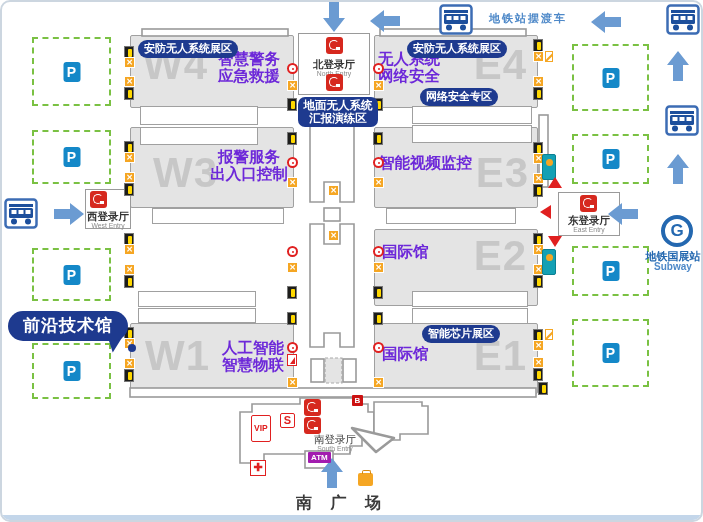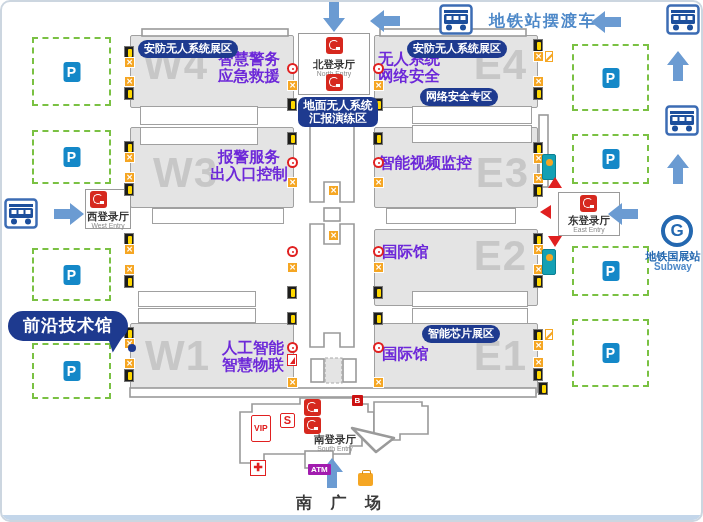--- a/index.html
+++ b/index.html
@@ -49,28 +49,28 @@
   
   .frontier-bubble{position:absolute;left:6px;top:309px;width:120px;height:30px;background:#1e3a8f;border-radius:15px;color:#fff;font-size:17px;font-weight:bold;text-align:center;line-height:30px;z-index:9;letter-spacing:1px;}
   .frontier-tail{position:absolute;left:108px;top:333px;width:0;height:0;border-top:15px solid #1e3a8f;border-right:18px solid transparent;transform:rotate(-18deg);z-index:8;}
   .frontier-dot{position:absolute;left:126px;top:342px;width:8px;height:8px;background:#1e3a8f;border-radius:50%;z-index:8;}
   .opening-tail{position:absolute;left:348px;top:424px;z-index:8;}
   .opening-bubble{position:absolute;left:377px;top:439px;width:94px;height:34px;background:#fff;border:2.5px solid #9a9a9a;border-radius:12px;color:#e8251f;font-size:24px;font-weight:bold;text-align:center;line-height:32px;z-index:9;letter-spacing:2px;box-sizing:border-box;}
   
   .vip-badge{position:absolute;left:249px;top:413px;border:1.5px solid #e02020;color:#e02020;font-size:8.5px;font-weight:bold;padding:7px 2px;line-height:11px;z-index:7;border-radius:2px;}
   .s-badge{position:absolute;left:278px;top:411px;width:13px;height:13px;border:1.5px solid #e02020;color:#e02020;font-size:11px;font-weight:bold;text-align:center;line-height:13px;z-index:7;border-radius:2px;}
   .b-badge{position:absolute;left:350px;top:393px;width:11px;height:11px;background:#cc1111;color:#fff;font-size:8px;font-weight:bold;text-align:center;line-height:11px;z-index:7;border-radius:1px;}
-  .atm-badge{position:absolute;left:306px;top:450px;background:#a21caf;color:#fff;font-size:8px;font-weight:bold;padding:1px 3px;z-index:8;border-radius:1px;margin-top:12px;}
+  .atm-badge{position:absolute;left:306px;top:450px;background:#a21caf;color:#fff;font-size:8px;font-weight:bold;padding:1px 3px;z-index:8;border-radius:1px;}
   .cross-badge{position:absolute;left:248px;top:458px;width:14px;height:14px;background:#fff;border:1.5px solid #e02020;color:#e02020;font-size:11px;font-weight:bold;text-align:center;line-height:13px;z-index:7;}
   .luggage-badge{position:absolute;left:356px;top:471px;width:15px;height:13px;background:#f5a623;border-radius:2px;z-index:7;}
   .luggage-badge::before{content:"";position:absolute;left:4px;top:-3px;width:7px;height:3px;border:1.5px solid #d88b12;border-bottom:none;border-radius:2px 2px 0 0;}
   
-  .south-zh{position:absolute;left:300px;top:431px;width:66px;text-align:center;font-size:10.5px;font-weight:bold;color:#333;z-index:7;}
+  .south-zh{position:absolute;left:300px;top:431px;width:66px;text-align:center;font-size:10.5px;font-weight:normal;color:#333;z-index:7;}
   .south-en{position:absolute;left:300px;top:442px;width:66px;text-align:center;font-size:8px;color:#8a8a8a;z-index:7;transform:scale(.85);}
-  .shuttle-label{position:absolute;left:487px;top:9px;font-size:16px;font-weight:bold;color:#4d88c8;letter-spacing:2px;z-index:6;}
+  .shuttle-label{position:absolute;left:487px;top:9px;font-size:11px;font-weight:bold;color:#4d88c8;letter-spacing:2px;z-index:6;}
   .plaza-label{position:absolute;left:294px;top:491px;font-size:16px;font-weight:bold;color:#3a3a3a;letter-spacing:7px;z-index:6;}
   .subway-logo{position:absolute;left:659px;top:213px;width:32px;height:32px;border:4px solid #2468b0;border-radius:50%;box-sizing:border-box;color:#2468b0;font-size:17px;font-weight:bold;text-align:center;line-height:24px;z-index:6;}
   .subway-zh{position:absolute;left:636px;top:247px;width:70px;text-align:center;font-size:11px;font-weight:bold;color:#2468b0;z-index:6;}
   .subway-en{position:absolute;left:636px;top:259px;width:70px;text-align:center;font-size:10px;font-weight:bold;color:#4d88c8;z-index:6;}
 </style>
 </head>
 <body>
 
 <div class="frame" id="map">
 

